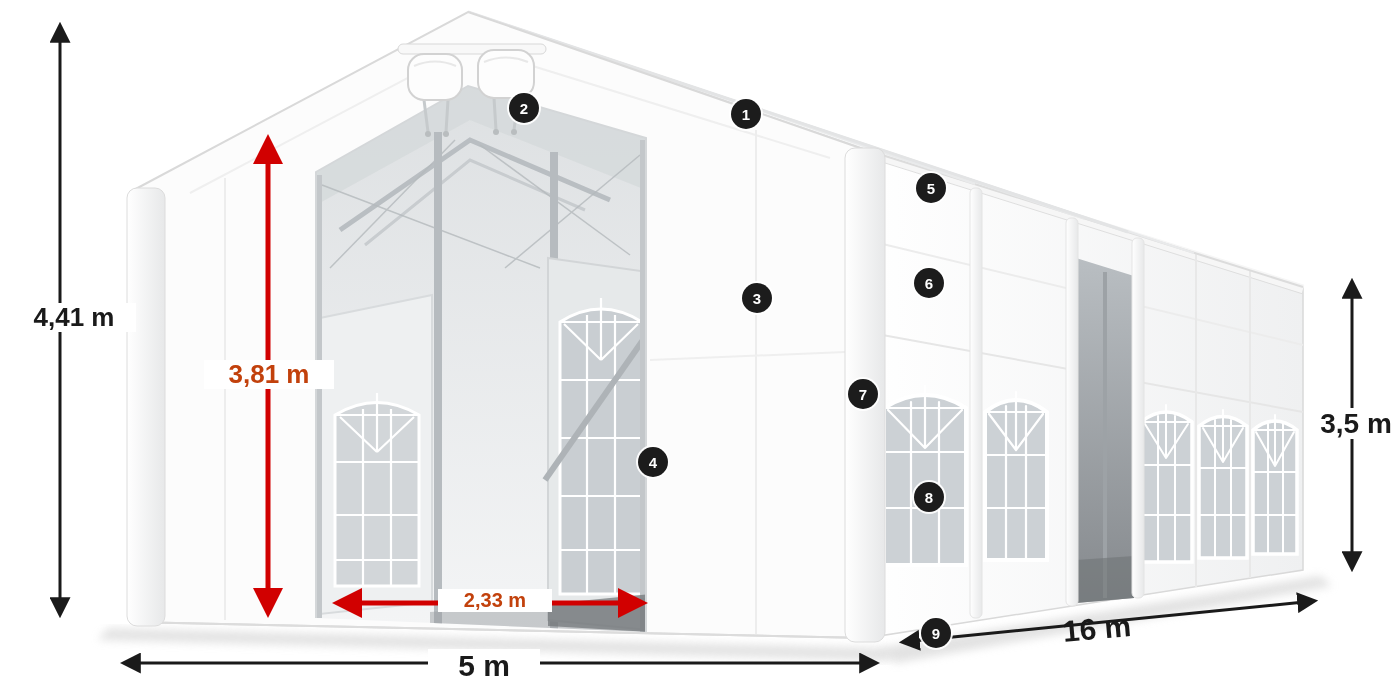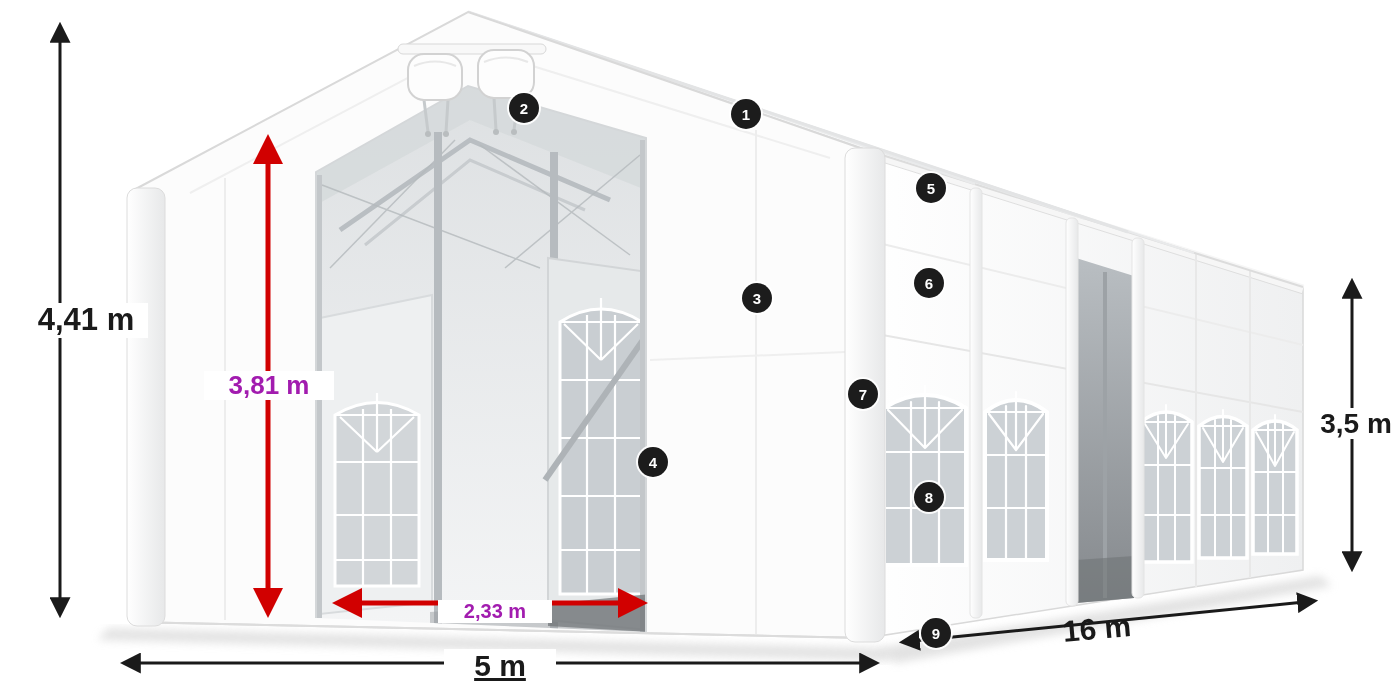--- a/index.html
+++ b/index.html
@@ -5,21 +5,21 @@
   html,body { margin:0; padding:0; background:#ffffff; }
   .stage {
     position:relative; width:1400px; height:700px; background:#ffffff;
     overflow:hidden; font-family:"Liberation Sans", sans-serif;
   }
   svg.scene { position:absolute; left:0; top:0; }
   .dim {
     position:absolute; font-weight:700; color:#1a1a1a; text-align:center;
     background:#ffffff; line-height:1.05; padding:1px 3px; white-space:nowrap;
   }
-  .dim.red { color:#a21caf;margin-top:11px; }
+  .dim.red { color:#c2410c; }
   .marker {
     position:absolute; width:30px; height:30px; border-radius:50%;
     background:#1c1c1c; color:#ffffff; font-size:15px; font-weight:700;
     display:flex; align-items:center; justify-content:center;
     box-shadow:0 0 0 2px rgba(255,255,255,0.9); cursor:pointer; user-select:none;
   }
 </style>
 </head>
 <body>
 
@@ -212,27 +212,27 @@
       <line x1="1352" y1="282" x2="1352" y2="568" stroke="#1a1a1a" stroke-width="3" marker-start="url(#mB)" marker-end="url(#mB)"></line>
     </g>
     <g>
       <line x1="268" y1="140" x2="268" y2="612" stroke="#d10000" stroke-width="5" marker-start="url(#mR)" marker-end="url(#mR)"></line>
     </g>
     <g>
       <line x1="338" y1="603" x2="642" y2="603" stroke="#d10000" stroke-width="5" marker-start="url(#mR)" marker-end="url(#mR)"></line>
     </g>
   </svg>
 
-  <div class="dim" style="left:24px; top:303px; width:118px; font-size:31px;">4,41 m</div>
+  <div class="dim" style="left:12px; top:303px; width:118px; font-size:26px;">4,41 m</div>
 
   <div class="dim red" style="left:204px; top:360px; width:124px; font-size:26px;">3,81 m</div>
 
   <div class="dim red" style="left:438px; top:589px; width:108px; font-size:20px;">2,33 m</div>
 
-  <div class="dim" style="left:444px; top:649px; width:106px; font-size:30px;text-decoration:underline;">5 m</div>
+  <div class="dim" style="left:428px; top:649px; width:106px; font-size:30px;">5 m</div>
 
   <div class="dim" style="left:1038px; top:612px; width:112px; font-size:30px; background:transparent; transform:rotate(-5deg);">16 m</div>
 
   <div class="dim" style="left:1305px; top:408px; width:96px; font-size:28px;">3,5 m</div>
 
   <div class="marker" style="left:731px; top:99px;">1</div>
   <div class="marker" style="left:509px; top:93px;">2</div>
   <div class="marker" style="left:742px; top:283px;">3</div>
   <div class="marker" style="left:638px; top:447px;">4</div>
   <div class="marker" style="left:916px; top:173px;">5</div>

